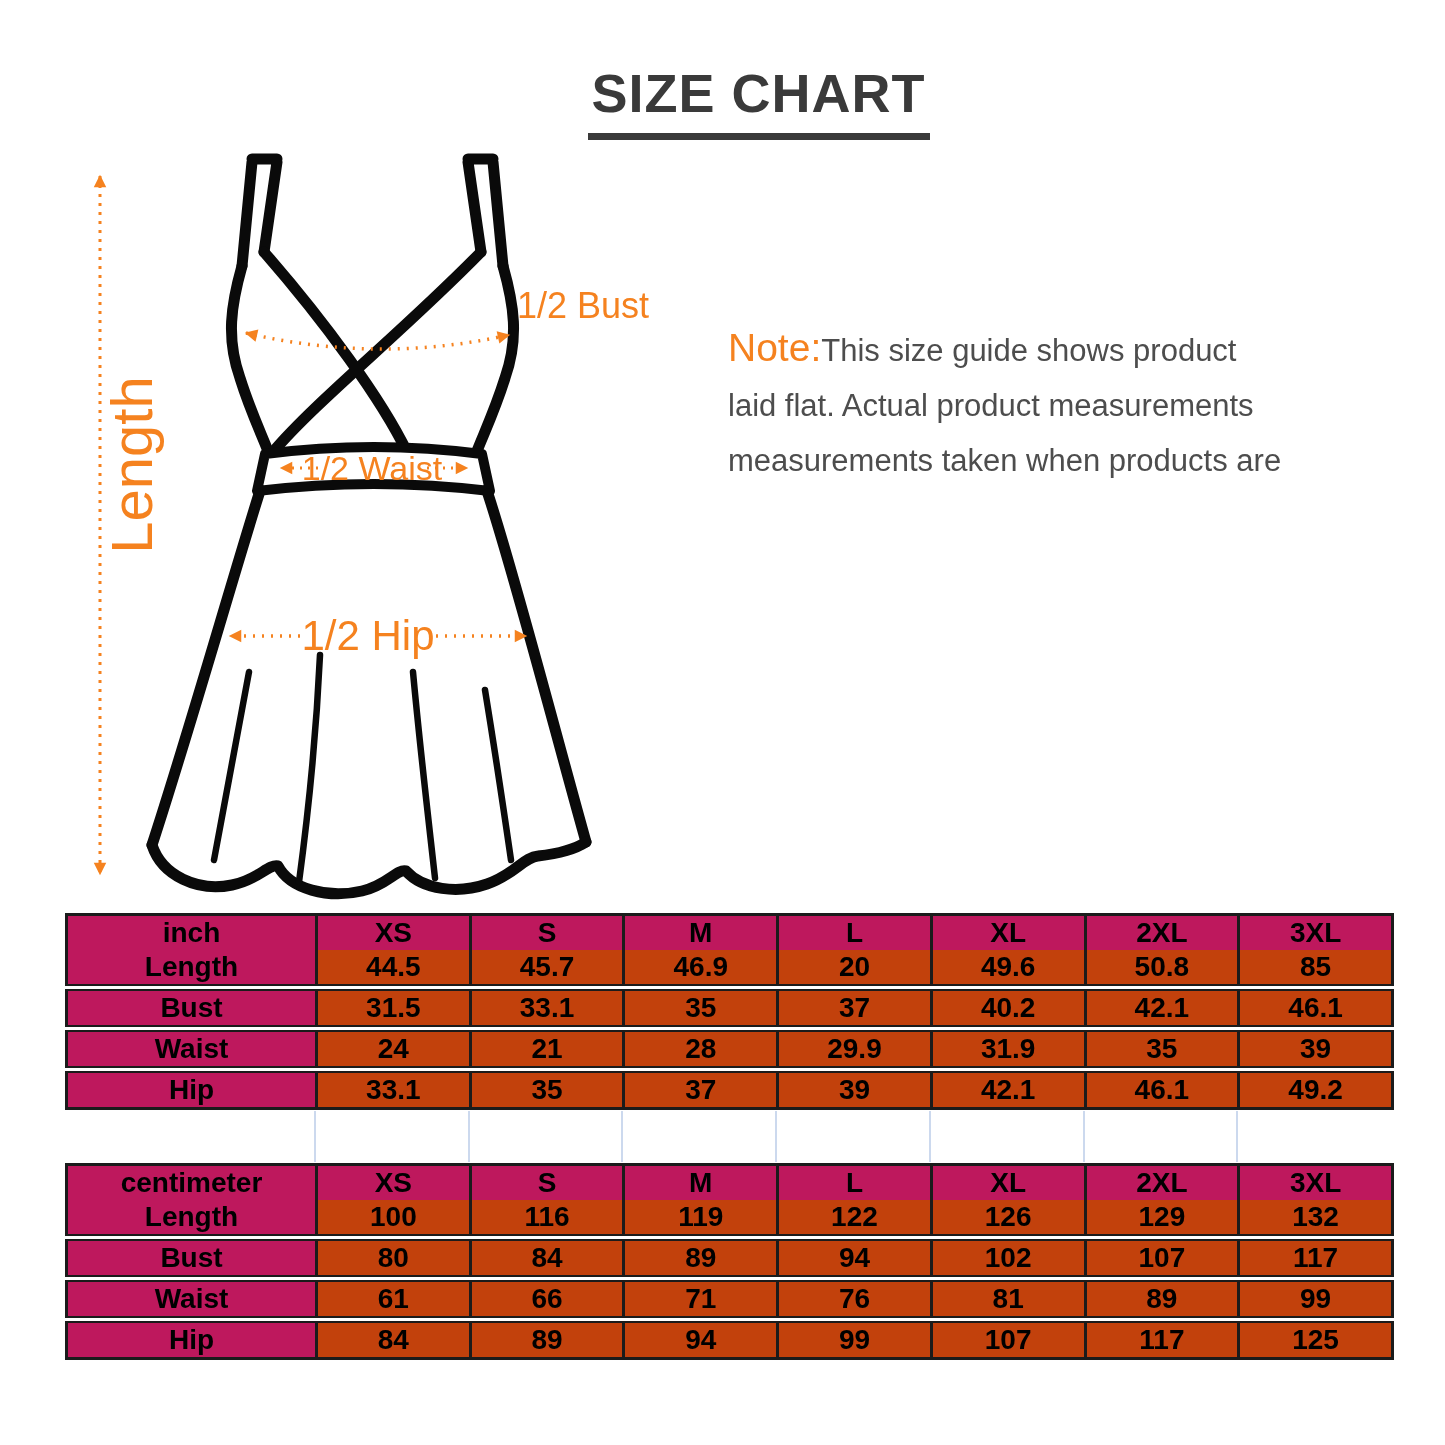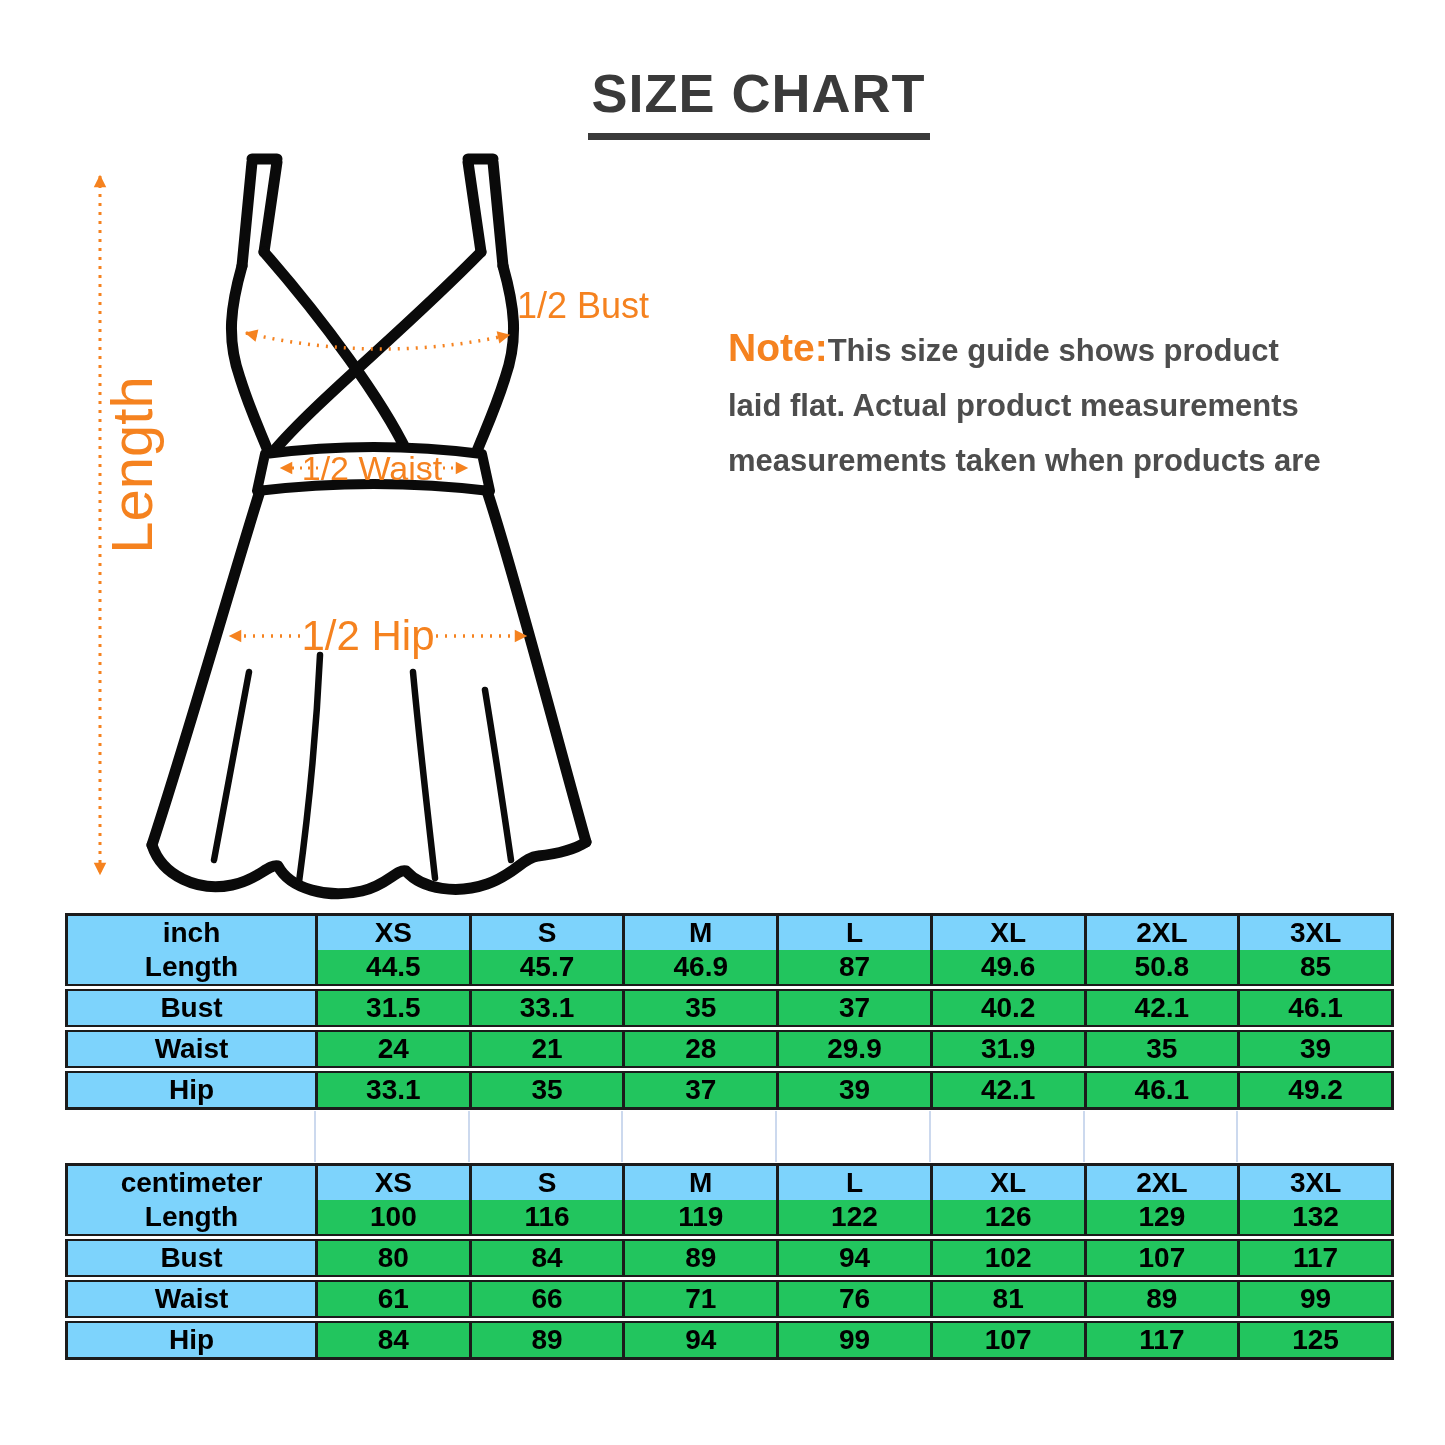--- a/index.html
+++ b/index.html
@@ -8,40 +8,40 @@
     font-family:"Liberation Sans",sans-serif;
   }
   
   .title-wrap{position:absolute;top:62px;left:0;width:100%;text-align:center;margin-left:36px;}
   .title{
     display:inline-block;margin:0;font-size:54px;font-weight:bold;color:#3a3a3a;
     letter-spacing:1px;border-bottom:7px solid #3a3a3a;padding:0 4px 9px 4px;
   }
   
   .note{position:absolute;left:728px;top:320px;width:700px;color:#4d4d4d;}
-  .note-line{font-size:31px;line-height:55px;white-space:nowrap;font-weight:bold;}
+  .note-line{font-size:31px;line-height:55px;white-space:nowrap;}
   .note-prefix{color:#F5821F;font-size:39px;}
   
   .diagram{position:absolute;left:0;top:0;width:720px;height:910px;}
   
   .tables{position:absolute;left:65px;top:913px;width:1326px;}
   .size-table{
     border-collapse:collapse;table-layout:fixed;width:1326px;
     border:3px solid #1b1b1b;
   }
   .size-table th,.size-table td{
     height:34px;padding:0;font-size:28px;font-weight:bold;color:#000;
     text-align:center;vertical-align:middle;
     border-left:3px solid #1b1b1b;border-bottom:7px double #1b1b1b;
     font-family:"Liberation Sans",sans-serif;overflow:hidden;
   }
   .size-table tr > *:first-child{border-left:none;}
   .size-table tr:last-child > *{border-bottom:none;}
-  .size-table th{background:#7dd3fc;margin-left:40px;}
-  .size-table td{background:#22c55e;margin-top:24px;}
+  .size-table th{background:#be185d;margin-left:40px;}
+  .size-table td{background:#c2410c;margin-top:24px;}
   .gap{position:relative;height:53px;}
   .gap span{position:absolute;top:1px;bottom:1px;width:2px;background:#ccd9ee;}
 </style>
 </head>
 <body>
 
 <div class="canvas">
 
   <div class="title-wrap">
     <h1 class="title">SIZE CHART</h1>
@@ -114,21 +114,21 @@
             <th>2XL</th>
             <th>3XL</th>
           </tr>
         </thead>
         <tbody>
           <tr>
             <th>Length</th>
             <td>44.5</td>
             <td>45.7</td>
             <td>46.9</td>
-            <td>87</td>
+            <td>20</td>
             <td>49.6</td>
             <td>50.8</td>
             <td>85</td>
           </tr>
           <tr>
             <th>Bust</th>
             <td>31.5</td>
             <td>33.1</td>
             <td>35</td>
             <td>37</td>

